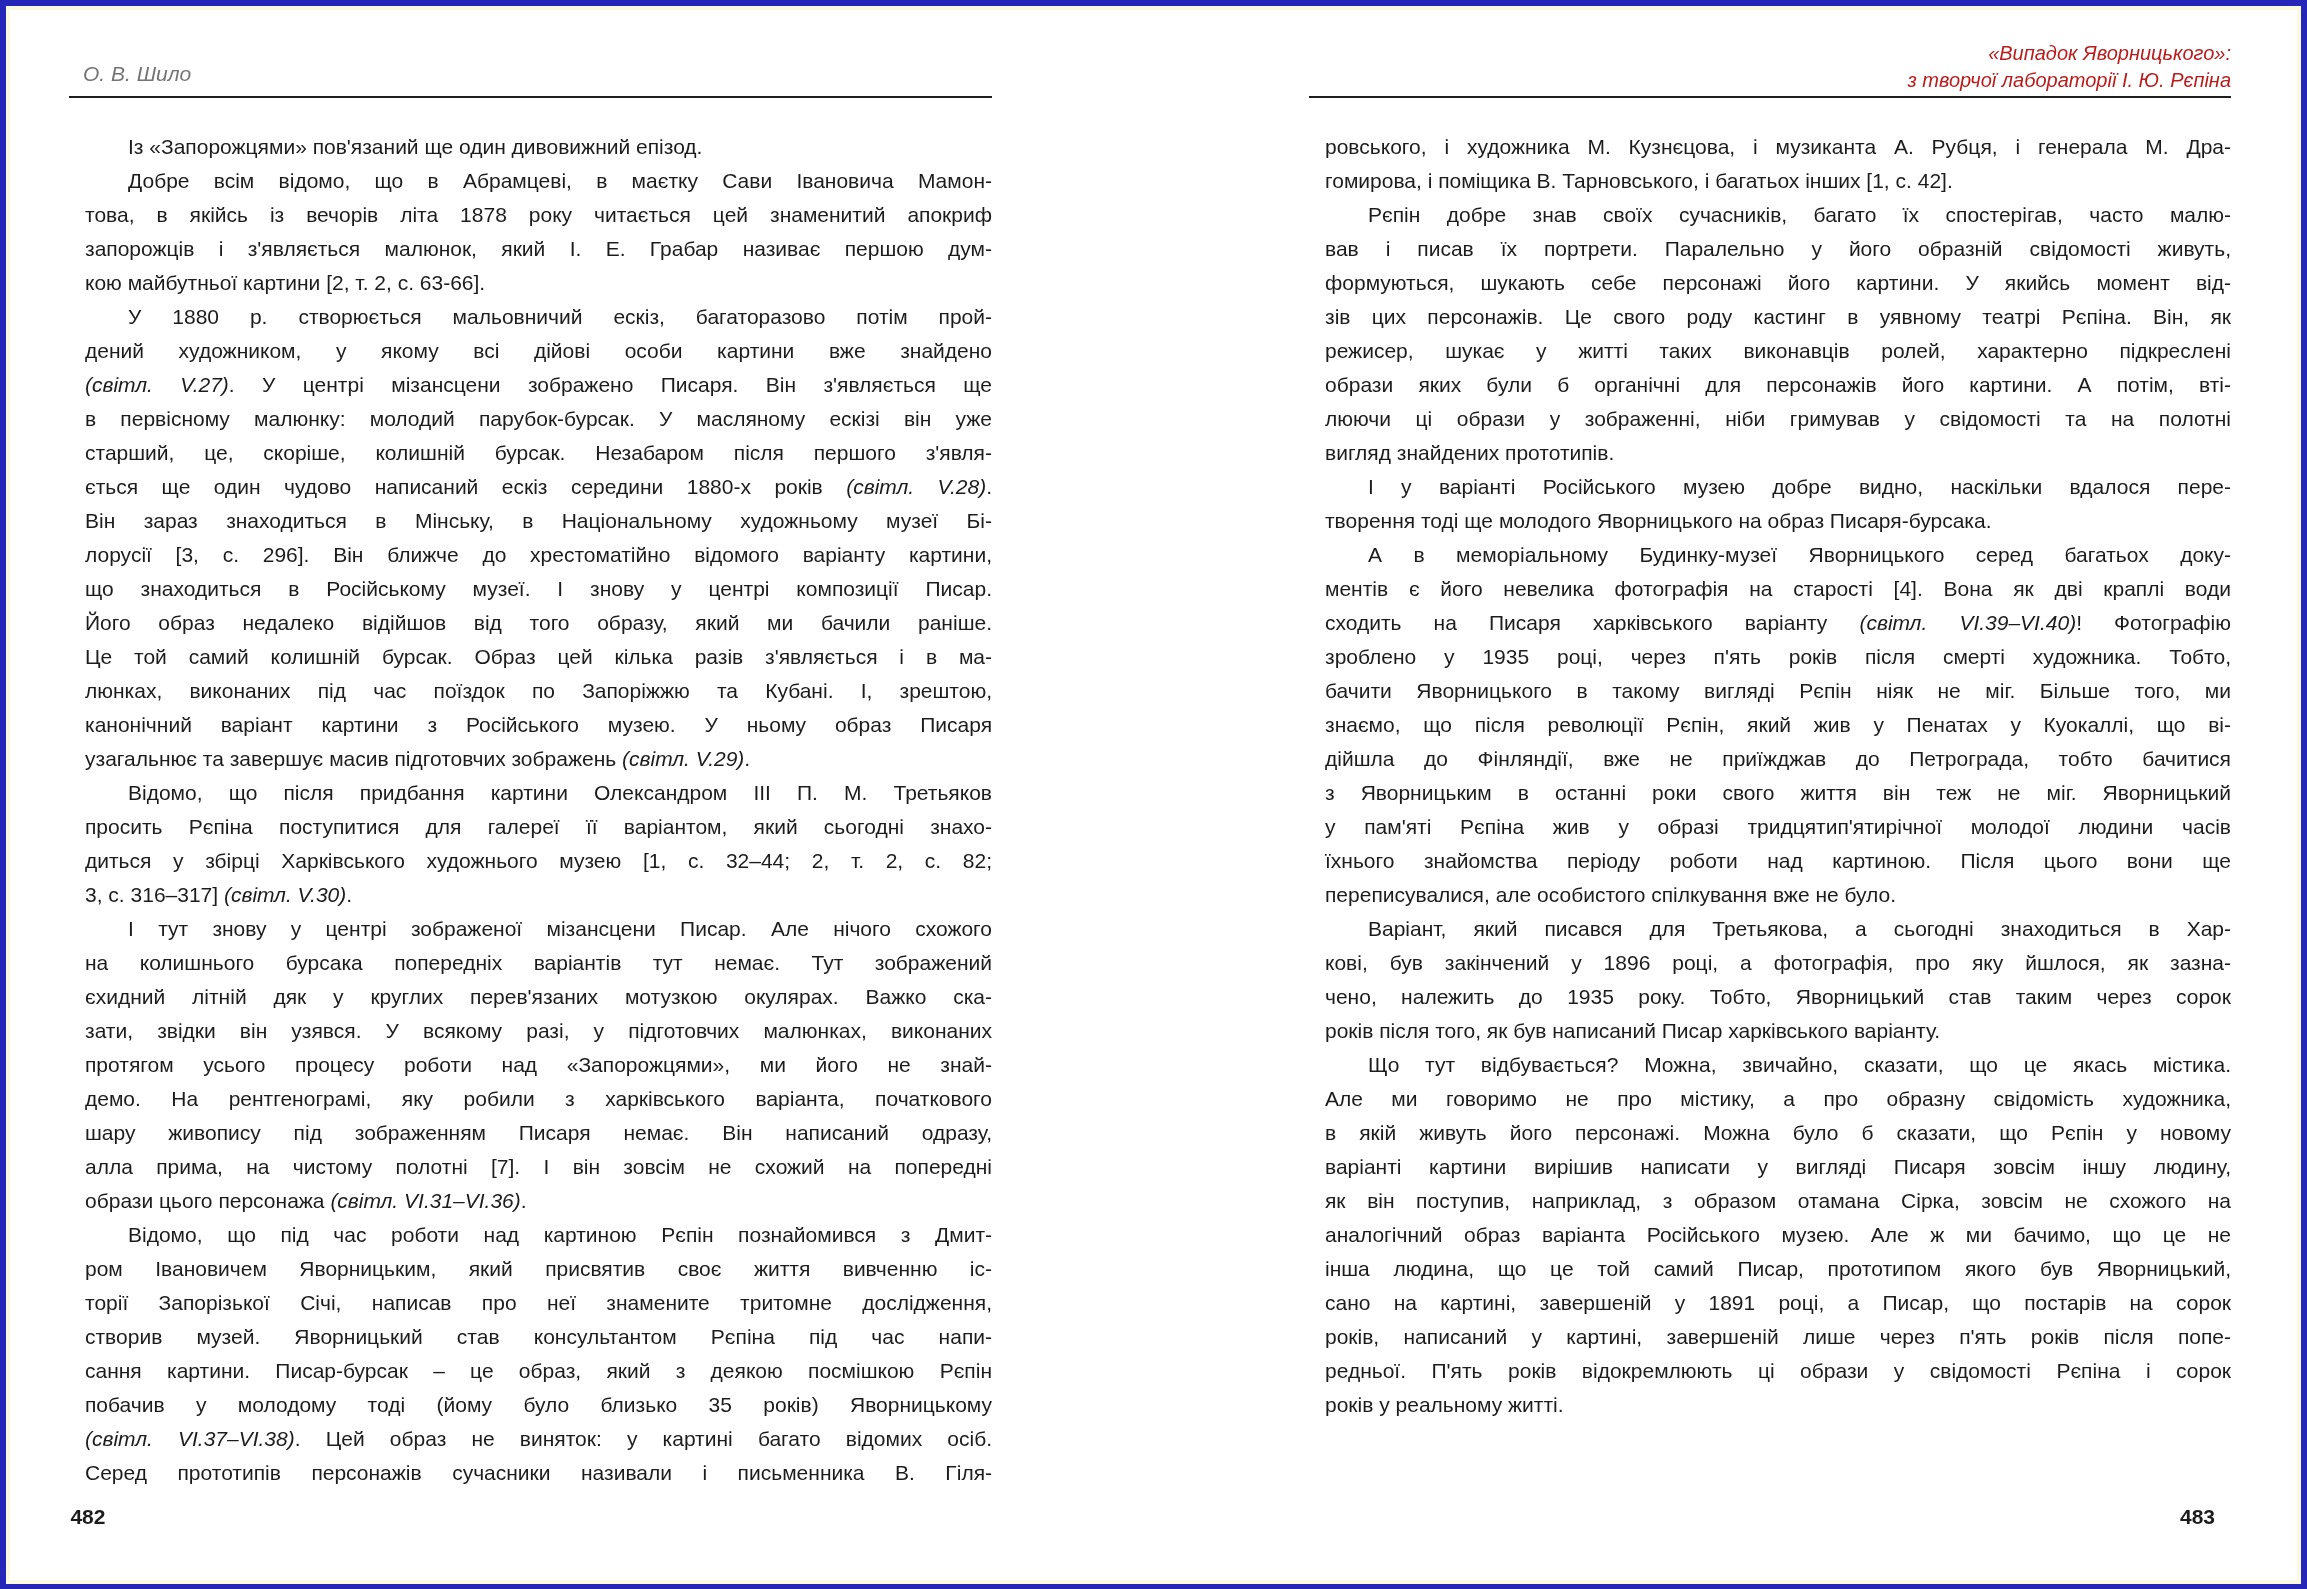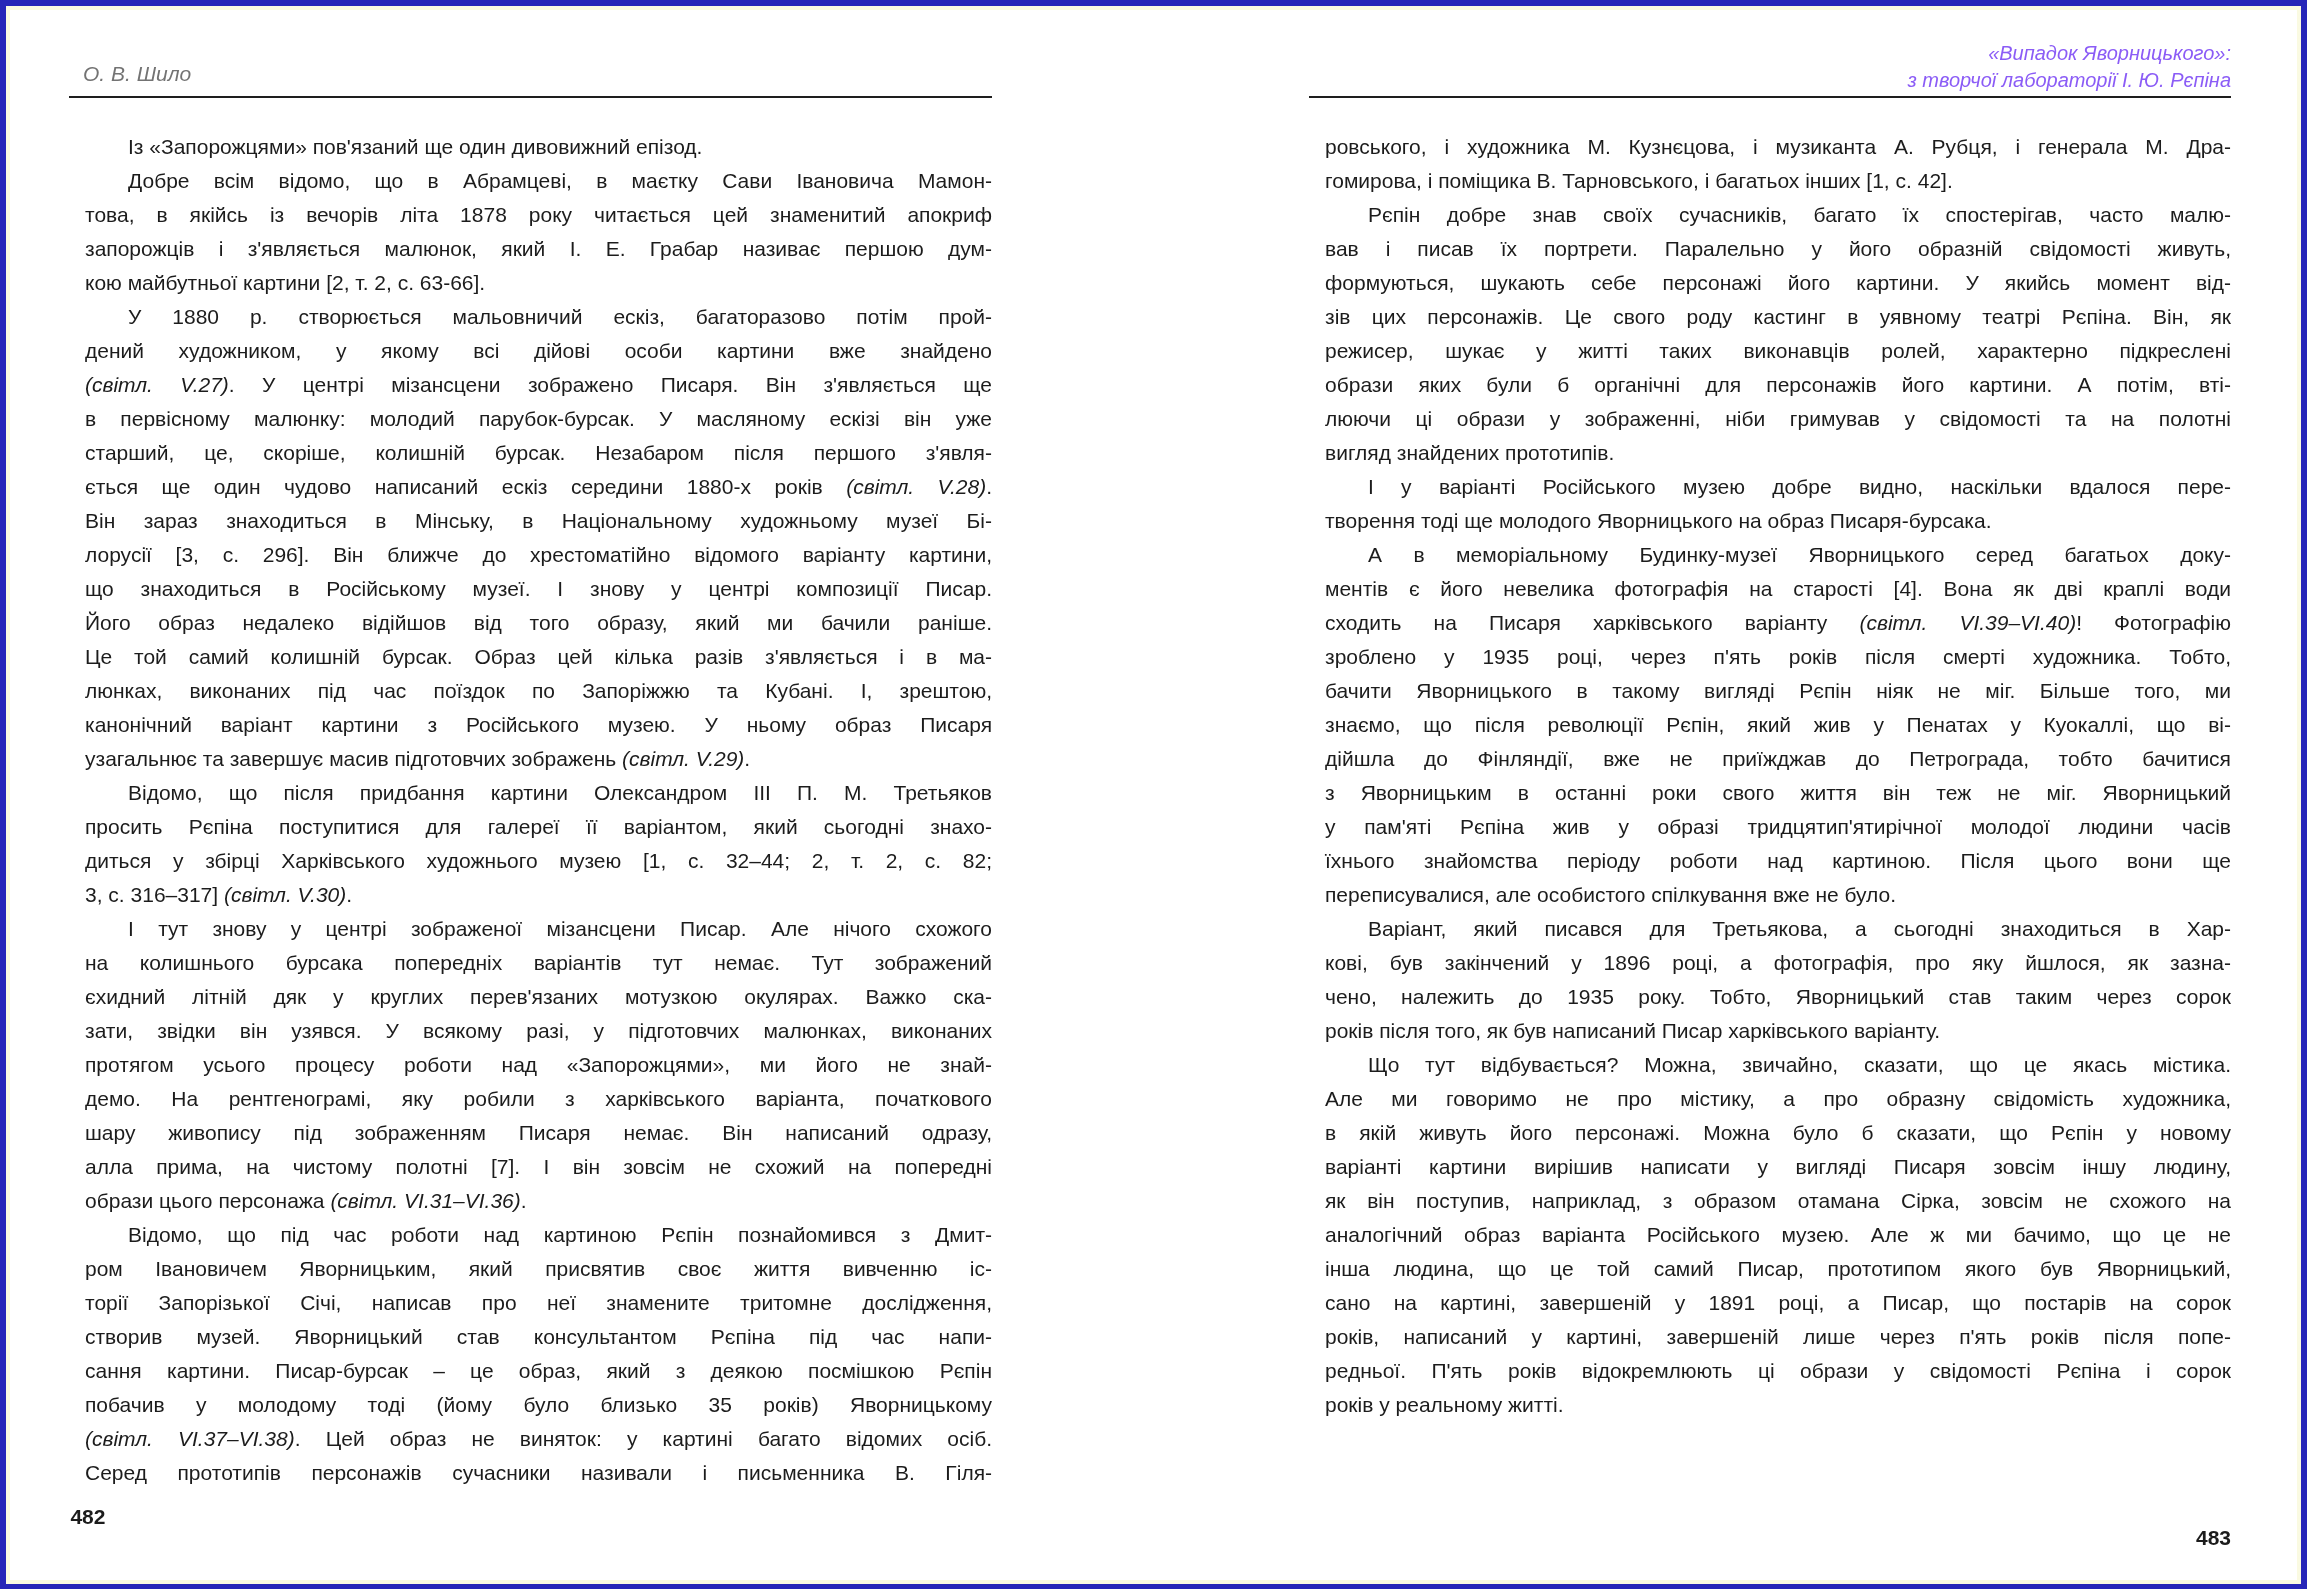--- a/index.html
+++ b/index.html
@@ -63,21 +63,21 @@
   .line.ind { text-indent: 43px; }
   .it { font-style: italic; }
   .pgnum {
     position: absolute;
     top: 1500px;
     font-size: 21px;
     line-height: 34px;
     font-weight: bold;
   }
   .pgnum.left  { left: 1.4px; }
-  .pgnum.right { right: 0; text-align: right; margin-top: 21px; }
+  .pgnum.right { right: 16px; text-align: right; }
 </style>
 </head>
 <body>
 
 <div id="page" style="color: rgb(28, 28, 28); background: rgb(255, 255, 255);">
   <div class="frame-inner" style="border-color: rgb(250, 250, 226);"></div>
   <div class="frame" style="border-color: rgb(38, 38, 184);"></div>
 
   <div class="col col-left">
     <div class="pg-header left" style="color: #737373;">О. В. Шило</div>
@@ -121,21 +121,21 @@
         <div class="line"><span>створив музей. Яворницький став консультантом Рєпіна під час напи-</span></div>
         <div class="line"><span>сання картини. Писар-бурсак – це образ, який з деякою посмішкою Рєпін</span></div>
         <div class="line"><span>побачив у молодому тоді (йому було близько 35 років) Яворницькому</span></div>
         <div class="line"><span class="it">(світл. VI.37–VI.38)</span><span>. Цей образ не виняток: у картині багато відомих осіб.</span></div>
         <div class="line"><span>Серед прототипів персонажів сучасники називали і письменника В. Гіля-</span></div>
       </div>
     <div class="pgnum left">482</div>
   </div>
 
   <div class="col col-right">
-    <div class="pg-header right" style="color: #8b5cf6;">
+    <div class="pg-header right" style="color: #b91c1c;">
       <div>«Випадок Яворницького»:</div>
       <div>з творчої лабораторії І. Ю. Рєпіна</div>
     </div>
     <div class="rule" style="background: rgb(30, 30, 30);"></div>
     <div class="body-text">
         <div class="line"><span>ровського, і художника М. Кузнєцова, і музиканта А. Рубця, і генерала М. Дра-</span></div>
         <div class="line end"><span>гомирова, і поміщика В. Тарновського, і багатьох інших [1, с. 42].</span></div>
         <div class="line ind"><span>Рєпін добре знав своїх сучасників, багато їх спостерігав, часто малю-</span></div>
         <div class="line"><span>вав і писав їх портрети. Паралельно у його образній свідомості живуть,</span></div>
         <div class="line"><span>формуються, шукають себе персонажі його картини. У якийсь момент від-</span></div>

